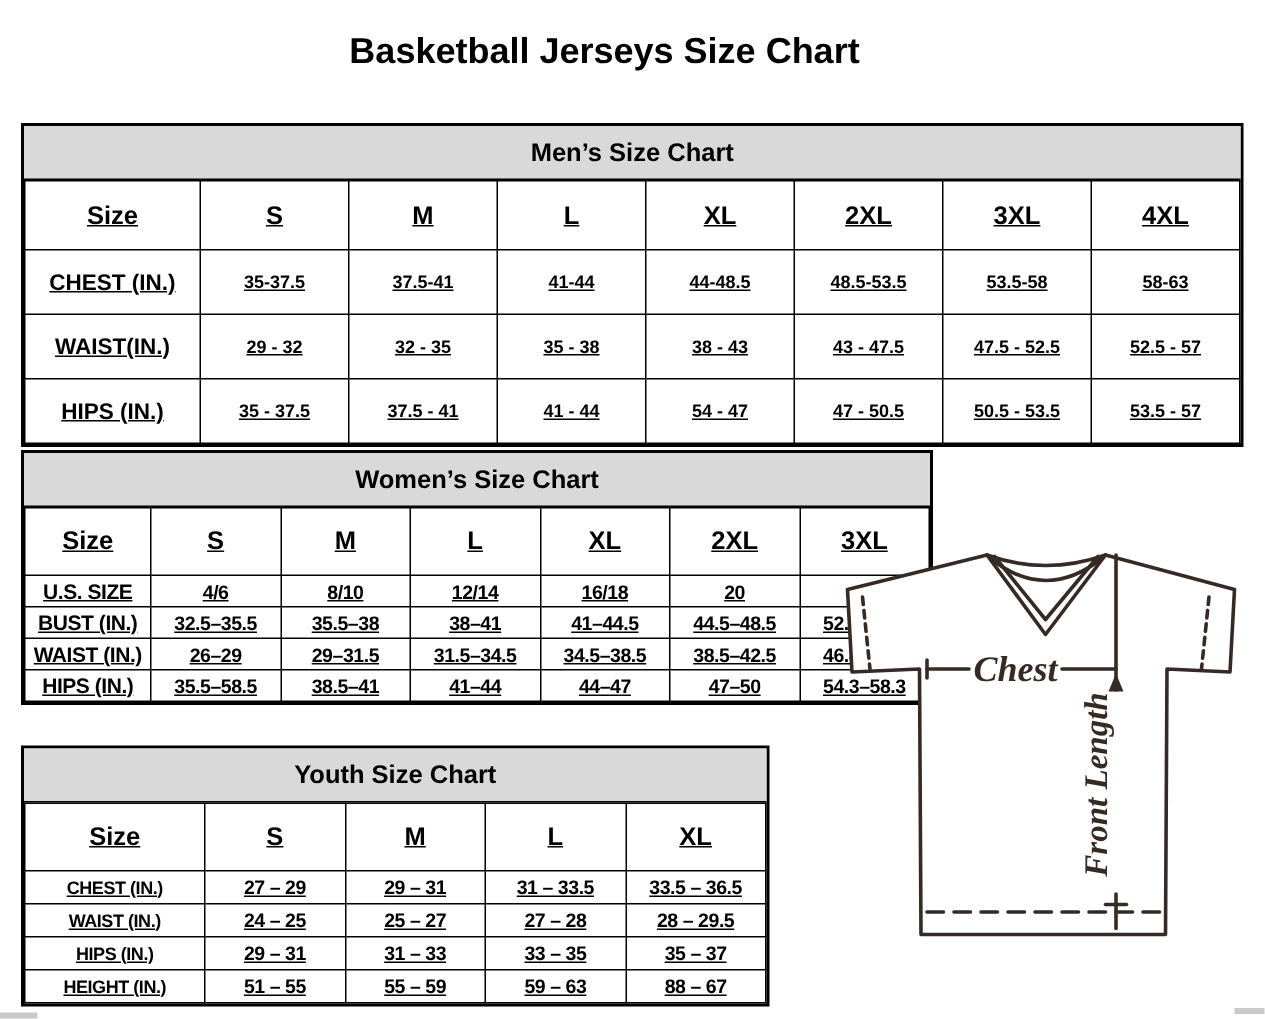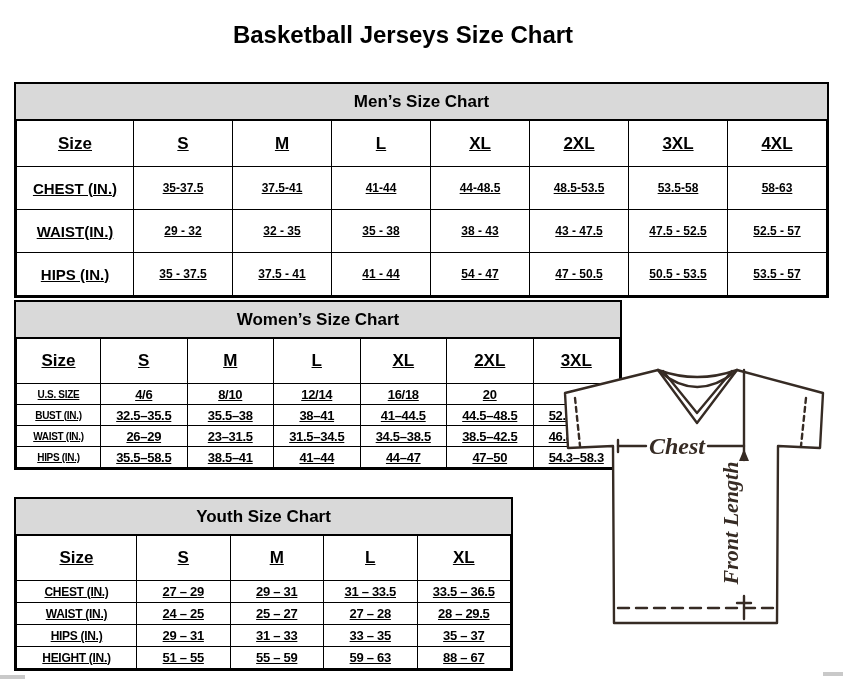--- a/index.html
+++ b/index.html
@@ -42,21 +42,21 @@
   
   .chart-men { left: 14px; top: 62px; width: 815px; margin-top: 20px; }
   .chart-men th { height: 46px; font-size: 17px; }
   .chart-men td { height: 43px; font-size: 12px; }
   .chart-men td:first-child { font-size: 15px; }
   .chart-men col.label-col { width: 117px; }
   
   .chart-women { left: 14px; top: 300px; width: 608px; }
   .chart-women th { height: 45px; font-size: 17px; }
   .chart-women td { height: 21px; font-size: 13px; letter-spacing: -0.3px; }
-  .chart-women td:first-child { font-size: 10px; }
+  .chart-women td:first-child { font-size: 14px; }
   .chart-women col.label-col { width: 84px; }
   
   .chart-youth { left: 14px; top: 497px; width: 499px; }
   .chart-youth th { height: 45px; font-size: 17px; }
   .chart-youth td { height: 22px; font-size: 13px; letter-spacing: -0.3px; }
   .chart-youth td:first-child { font-size: 12px; }
   .chart-youth col.label-col { width: 120px; }
   
   .jersey-wrap { position: absolute; left: 556px; top: 356px; width: 287px; height: 300px; }
   .diagram-label {
@@ -173,21 +173,21 @@
           <td>32.5–35.5</td>
           <td>35.5–38</td>
           <td>38–41</td>
           <td>41–44.5</td>
           <td>44.5–48.5</td>
           <td>52.8–56.5</td>
         </tr>
         <tr>
           <td>WAIST (IN.)</td>
           <td>26–29</td>
-          <td>23–31.5</td>
+          <td>29–31.5</td>
           <td>31.5–34.5</td>
           <td>34.5–38.5</td>
           <td>38.5–42.5</td>
           <td>46.8–50.3</td>
         </tr>
         <tr>
           <td>HIPS (IN.)</td>
           <td>35.5–58.5</td>
           <td>38.5–41</td>
           <td>41–44</td>

